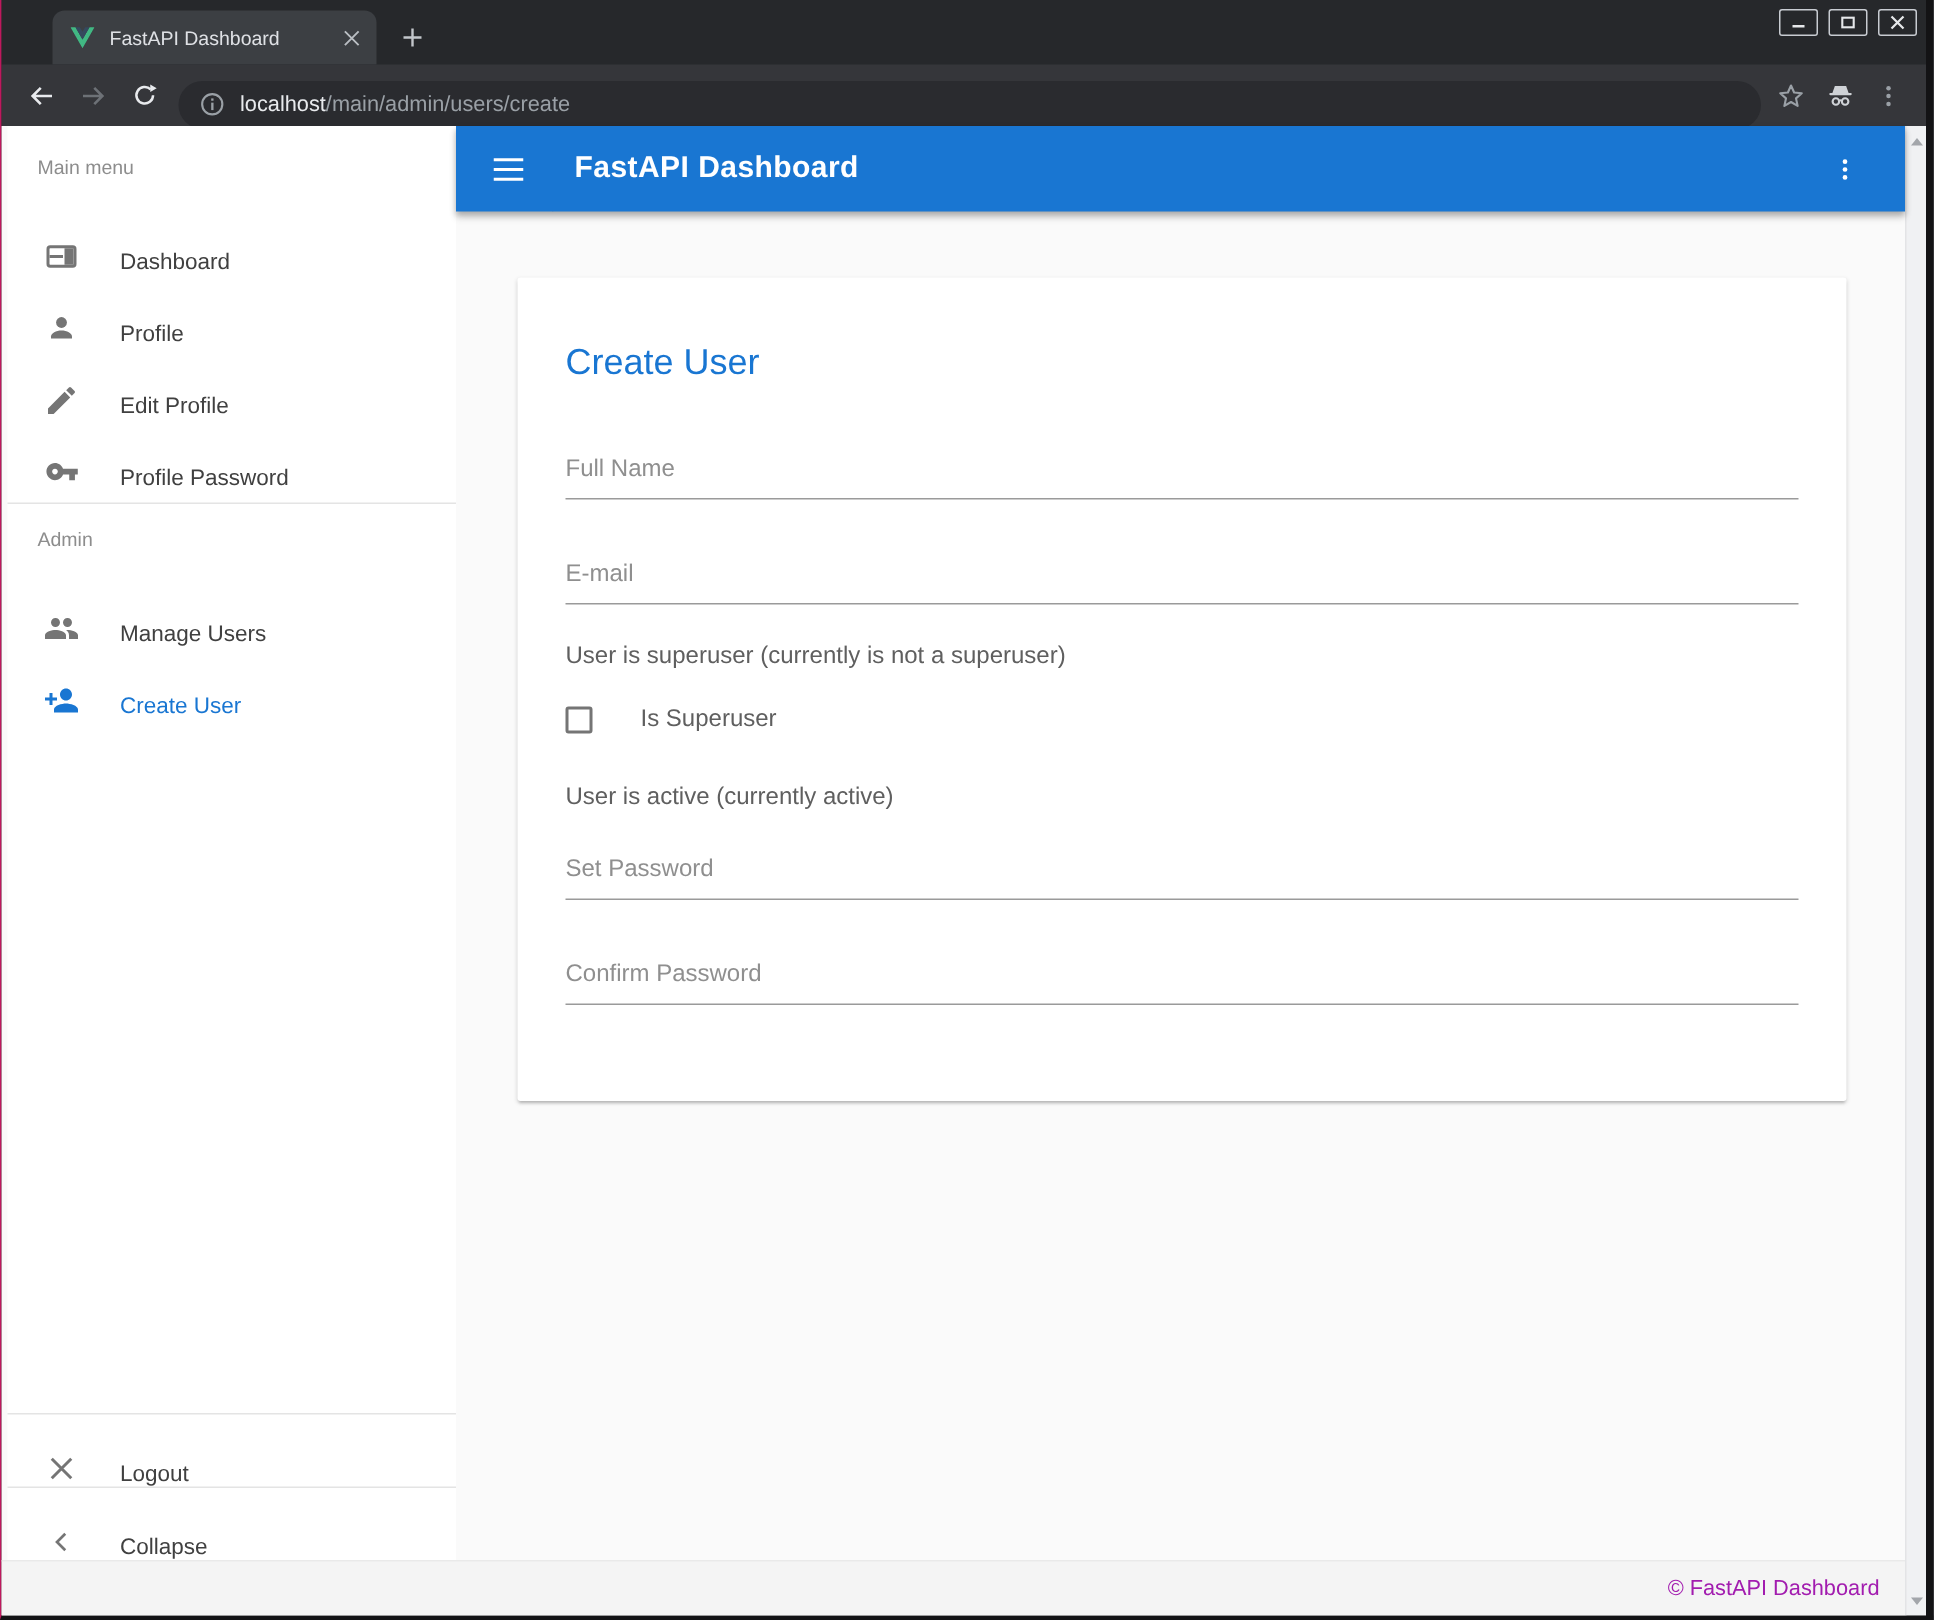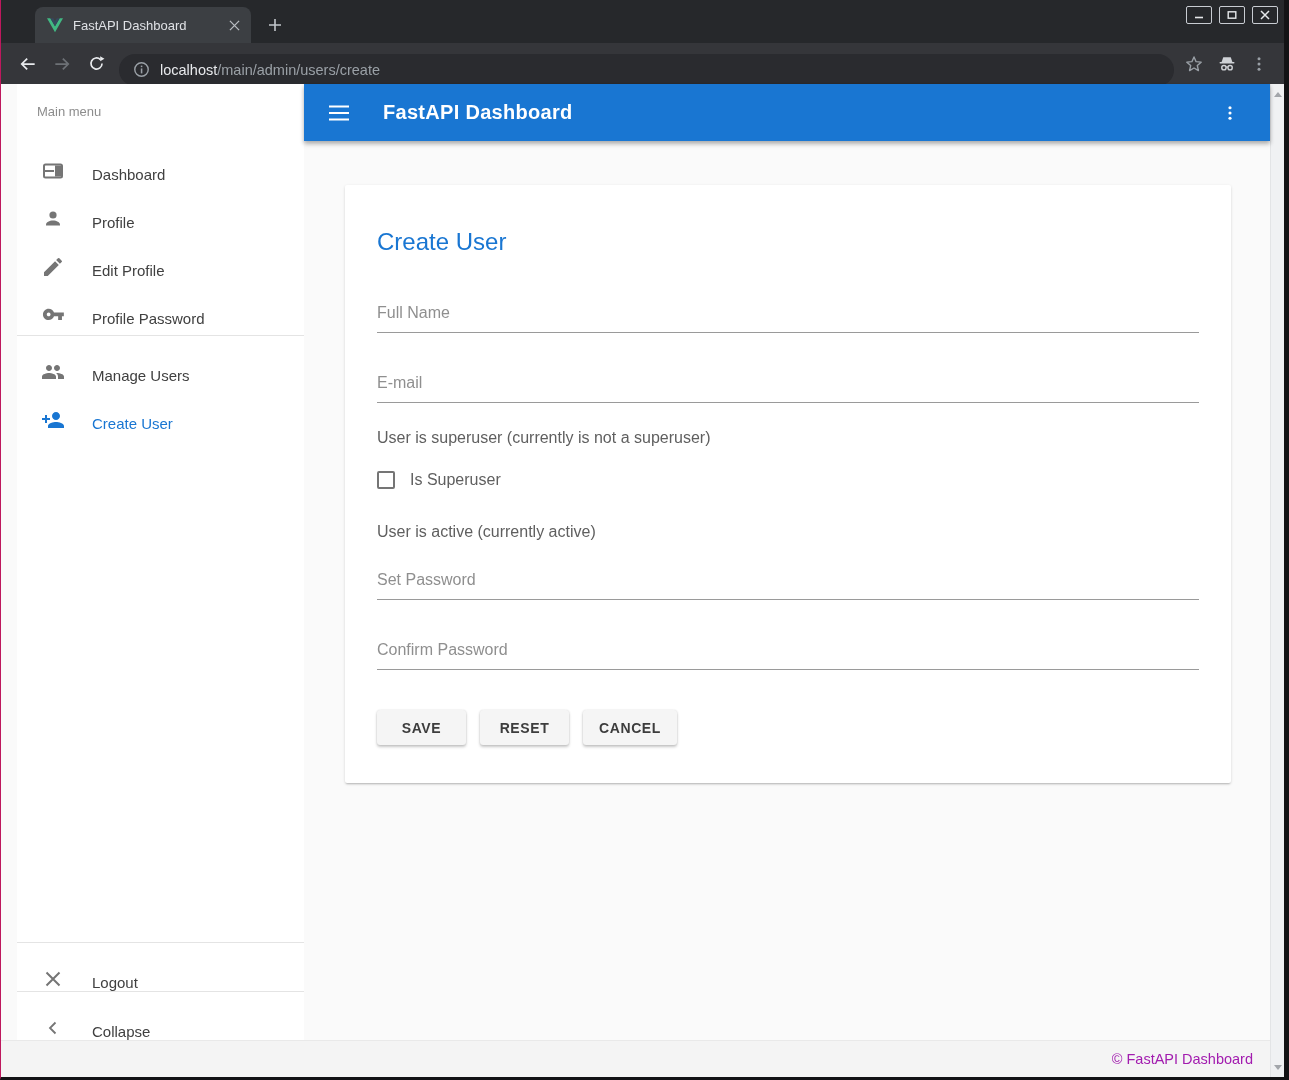--- a/index.html
+++ b/index.html
@@ -26,21 +26,21 @@
 
   
   .viewport { position:absolute; top:84px; left:0; right:0; bottom:0; display:flex; background:#fafafa; }
   .page-content { flex:1; position:relative; background:#fafafa; }
   .scrollbar { width:14px; background:#f0f1f3; border-left:1px solid #e3e4e6; position:relative; }
   .scroll-arrow { position:absolute; left:0; width:13px; height:14px; display:flex; align-items:center; justify-content:center; }
   .tri-up { width:0; height:0; border-left:4px solid transparent; border-right:4px solid transparent; border-bottom:5px solid #a3a6ab; }
   .tri-down { width:0; height:0; border-left:4px solid transparent; border-right:4px solid transparent; border-top:5px solid #a3a6ab; }
 
   
-  .sidebar { position:absolute; left:16px; top:0; bottom:37px; width:364px; background:#ffffff;
+  .sidebar { position:absolute; left:4px; top:0; bottom:37px; width:364px; background:#ffffff;
              border-right:1px solid #dedede; display:flex; flex-direction:column; }
   .section-label { padding:20px 20px 16px 20px; font-size:13px; color:#8d8d8d; }
   .side-item { height:48px; display:flex; align-items:flex-end; padding-left:24px; cursor:pointer; }
   .side-item .s-icon { width:24px; height:24px; flex:none; }
   .side-item .s-label { margin-left:27px; font-size:15px; color:#404040; }
   .side-item.active .s-label { color:#1976d2; }
   .divider { border-top:1px solid #e4e4e4; margin-top:8px; }
   .divider.tight { margin-top:0; }
   .side-bottom { margin-top:auto; }
 
@@ -61,21 +61,21 @@
   .tf::placeholder { color:#8f8f8f; opacity:1; }
   .tf.mb-a { margin-bottom:33px; }
   .tf.mb-b { margin-bottom:24px; }
   .tf.mb-c { margin-bottom:26px; }
   .hint { font-size:16px; color:#5f5f5f; line-height:22px; margin-bottom:20px; }
   .cb-row { display:flex; align-items:center; height:22px; margin-bottom:30px; }
   .cb-row.mb-lg { margin-bottom:40px; }
   .cb-box { width:18px; height:18px; border-radius:2px; flex:none; }
   .cb-box.unchecked { border:2px solid #757575; background:#fff; }
   .cb-box.checked { background:#64b5f6; display:flex; align-items:center; justify-content:center; }
-  .cb-label { margin-left:15px; font-size:16px; color:#5f5f5f; }
+  .cb-label { margin-left:32px; font-size:16px; color:#5f5f5f; }
   .btn-row { margin-top:40px; display:flex; gap:14px; }
   .btn { min-width:89px; height:35px; background:#f5f5f5; border:none; border-radius:3px;
          font-family:"Liberation Sans", sans-serif; font-size:14px; font-weight:700; letter-spacing:0.6px;
          color:#3d3d3d; cursor:pointer; padding:0 16px;
          box-shadow:0 2px 3px rgba(0,0,0,0.22), 0 0 2px rgba(0,0,0,0.12); }
 
   .page-footer { position:absolute; left:0; right:0; bottom:0; height:37px; background:#f4f4f4;
                  border-top:1px solid #e9e9e9; display:flex; align-items:center; justify-content:flex-end;
                  padding-right:17px; font-size:14.5px; color:#a21caf; }
 
@@ -217,20 +217,21 @@
         <div class="side-item">
           <span class="s-icon">
             <svg width="24" height="24" viewBox="0 0 24 24" fill="#757575">
               <path d="M12.65 10C11.83 7.67 9.61 6 7 6c-3.31 0-6 2.69-6 6s2.69 6 6 6c2.61 0 4.83-1.67 5.65-4H17v4h4v-4h2v-4H12.65zM7 14c-1.1 0-2-.9-2-2s.9-2 2-2 2 .9 2 2-.9 2-2 2z" transform="translate(1,0) scale(0.95)"></path>
             </svg>
           </span>
           <span class="s-label">Profile Password</span>
         </div>
 
         <div class="divider"></div>
+        <div class="section-label" style="padding-top:16px;">Admin</div>
 
         <div class="side-item">
           <span class="s-icon">
             <svg width="24" height="24" viewBox="0 0 24 24" fill="#757575">
               <path d="M16 11c1.66 0 2.99-1.34 2.99-3S17.66 5 16 5c-1.66 0-3 1.34-3 3s1.34 3 3 3zm-8 0c1.66 0 2.99-1.34 2.99-3S9.66 5 8 5C6.34 5 5 6.34 5 8s1.34 3 3 3zm0 2c-2.33 0-7 1.17-7 3.5V19h14v-2.5c0-2.33-4.67-3.5-7-3.5zm8 0c-.29 0-.62.02-.97.05 1.16.84 1.97 1.97 1.97 3.45V19h6v-2.5c0-2.33-4.67-3.5-7-3.5z"></path>
             </svg>
           </span>
           <span class="s-label">Manage Users</span>
         </div>
 
@@ -293,25 +294,20 @@
             <div class="cb-row">
               <span class="cb-box unchecked"></span>
               <span class="cb-label">Is Superuser</span>
             </div>
 
             <div class="hint">User is active (currently active)</div>
 
             <input class="tf mb-a" type="password" placeholder="Set Password" style="">
             <input class="tf mb-c" type="password" placeholder="Confirm Password" style="">
 
-            <div class="btn-row">
-              <button class="btn">SAVE</button>
-              <button class="btn">RESET</button>
-              <button class="btn">CANCEL</button>
-            </div>
           </section>
         </div>
       </div>
 
       <footer class="page-footer">
         <span>© FastAPI Dashboard</span>
       </footer>
     </div>
 
     <div class="scrollbar">

